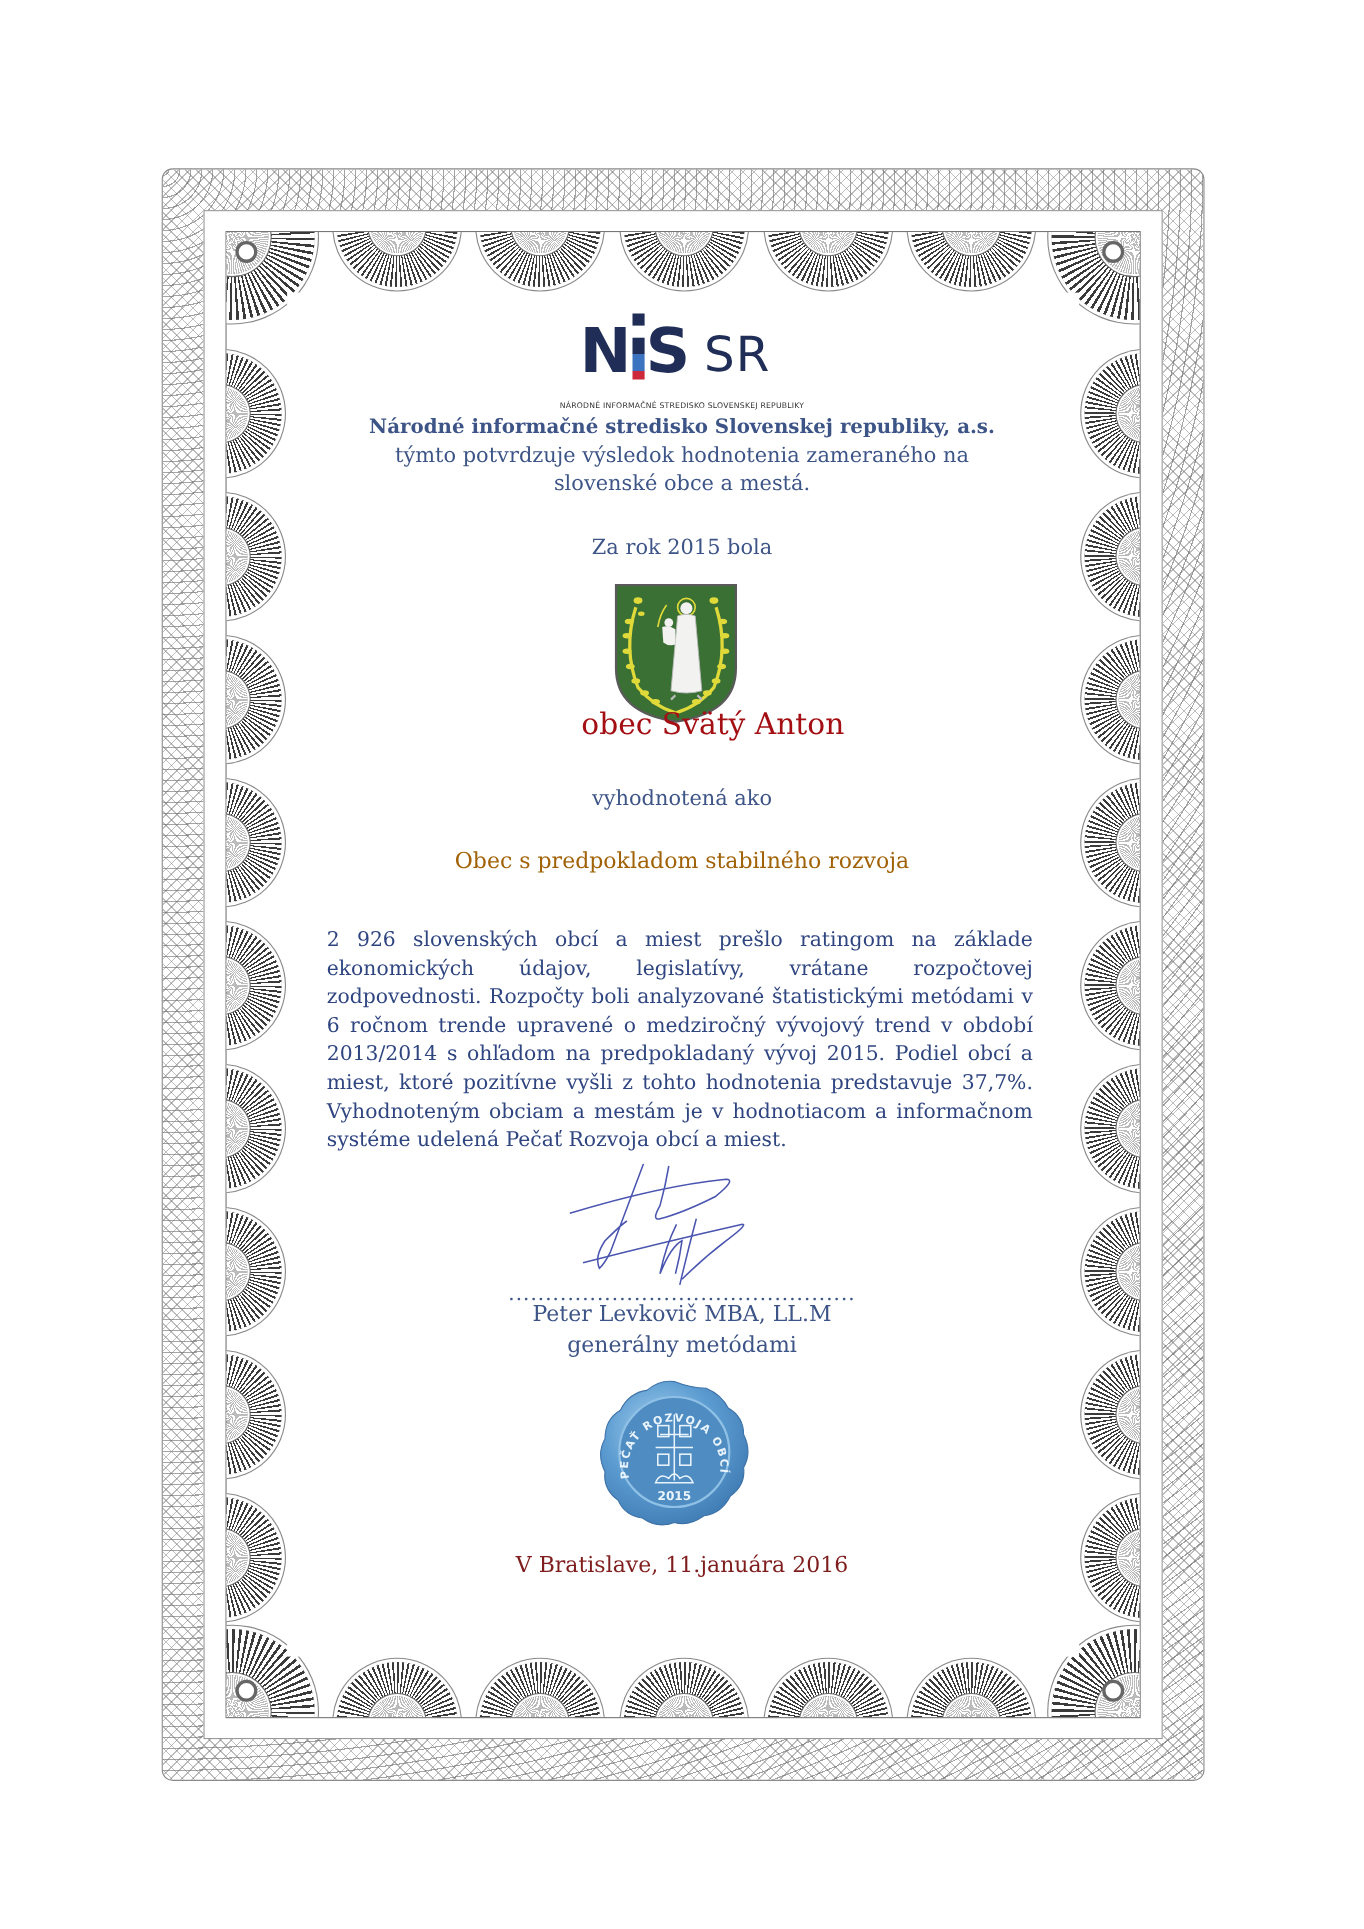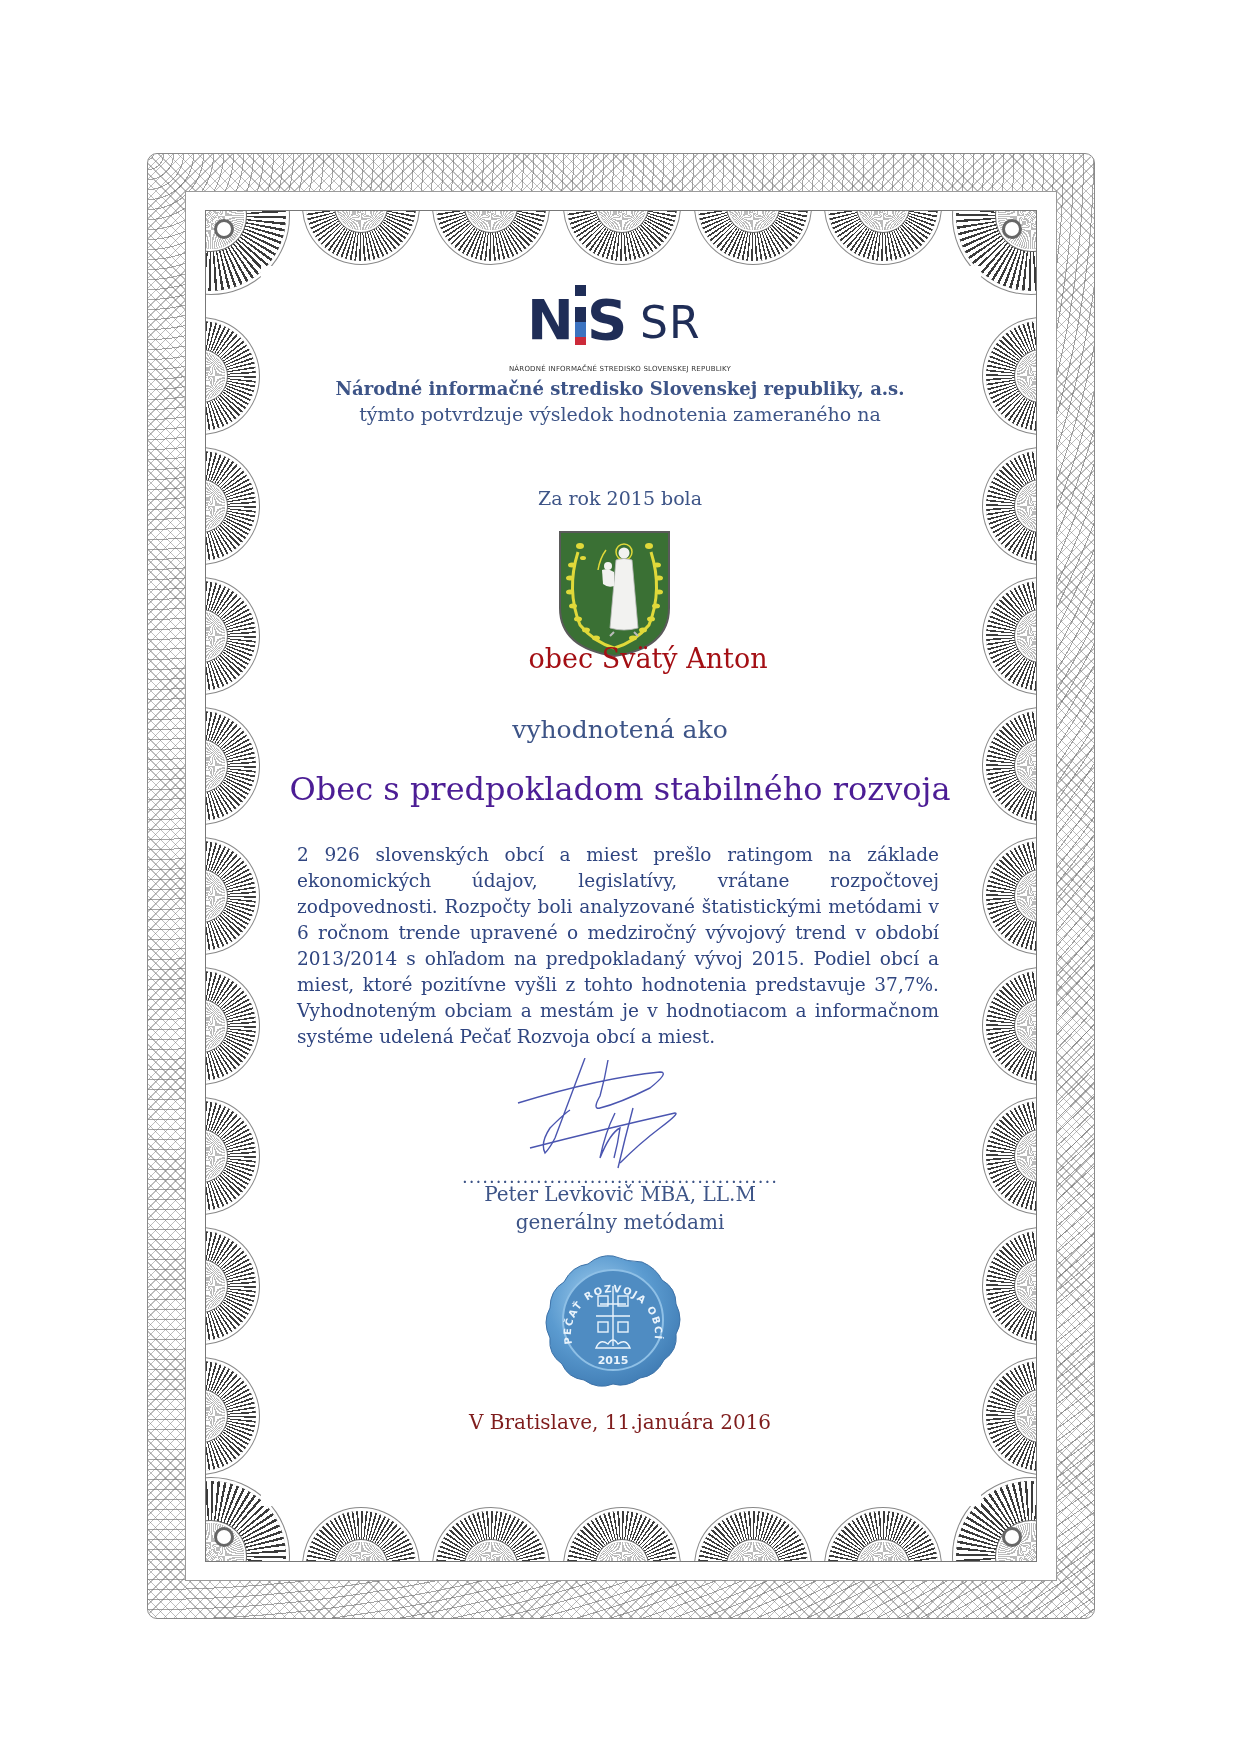--- a/index.html
+++ b/index.html
@@ -76,22 +76,22 @@
 
     .org-name { top: 378px; font-size: 18px; font-weight: bold; color: #3d5487; }
     .confirm-line { font-size: 19px; color: #3d5487; line-height: 24px; }
     .confirm-1 { top: 402px; }
     .confirm-2 { top: 427px; }
     .year-line { top: 487px; font-size: 19px; color: #3d5487; }
 
     .coa { position: absolute; left: 558px; top: 530px; width: 113px; height: 128px; }
 
     .municipality { top: 643px; font-size: 27px; color: #a40f14; padding-left: 28px; }
-    .evaluated-as { top: 715px; font-size: 25px; color: #3d5487; }
-    .rating { top: 770px; font-size: 32px; color: #4c1d95; }
+    .evaluated-as { top: 715px; font-size: 19px; color: #3d5487; }
+    .rating { top: 770px; font-size: 20px; color: #a16207; }
 
     .body-text {
       position: absolute; left: 297px; top: 842px; width: 642px;
       font-size: 18.5px; line-height: 26px; color: #2f4580; text-align: justify;
     }
 
     .signature { position: absolute; left: 510px; top: 1058px; width: 210px; height: 115px; }
     .dots { top: 1166px; font-size: 18px; color: #3d5487; letter-spacing: 1px; }
     .signer-name { top: 1182px; font-size: 20px; color: #3d5487; text-align: center; }
     .signer-title { top: 1210px; font-size: 20px; color: #3d5487; }
@@ -151,20 +151,21 @@
     <span class="logo-n">N</span>
     <span class="logo-i-dot"></span>
     <span class="logo-i-stem"></span>
     <span class="logo-s">S</span>
     <span class="logo-sr">SR</span>
   </div>
   <div class="center logo-sub">NÁRODNÉ INFORMAČNÉ STREDISKO SLOVENSKEJ REPUBLIKY</div>
 
   <div class="center org-name">Národné informačné stredisko Slovenskej republiky, a.s.</div>
   <div class="center confirm-line confirm-1">týmto potvrdzuje výsledok hodnotenia zameraného na</div>
+  <div class="center confirm-line confirm-2">slovenské obce a mestá.</div>
 
   <div class="center year-line">Za rok 2015 bola</div>
 
   <svg class="coa" viewBox="0 0 113 128">
     <path d="M2 2 H111 V78 Q111 118 56.5 126 Q2 118 2 78 Z" fill="#3a7034" stroke="#5a5a5a" stroke-width="2"></path>
 
     <path d="M20 22 Q8 60 22 95 Q36 112 56 118" fill="none" stroke="#e0d93a" stroke-width="3"></path>
     <g fill="#e0d93a">
       <ellipse cx="14" cy="35" rx="4" ry="2.5"></ellipse>
         <ellipse cx="12" cy="48" rx="4" ry="2.5"></ellipse>

